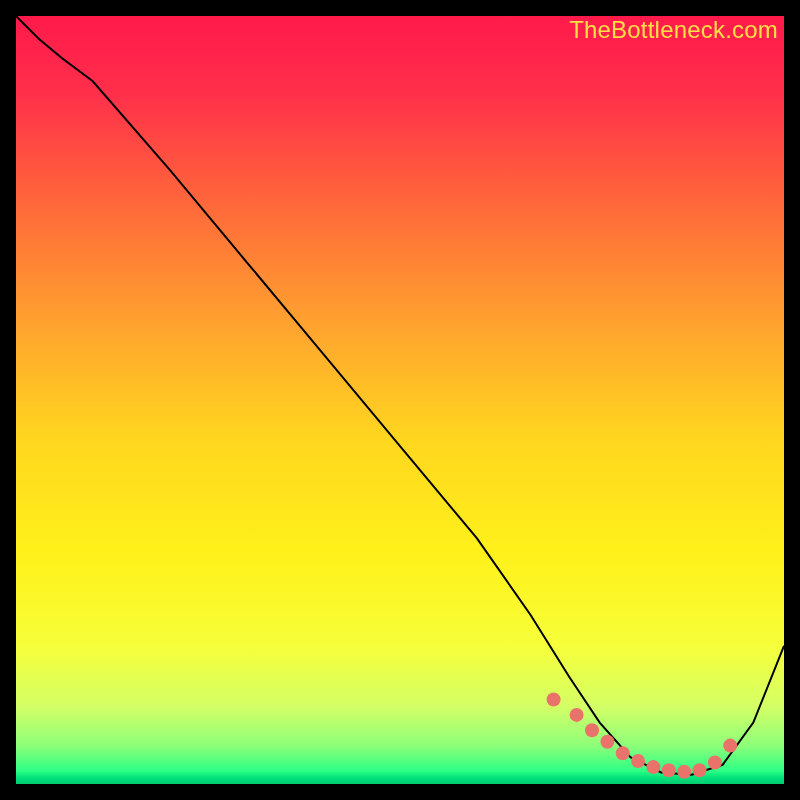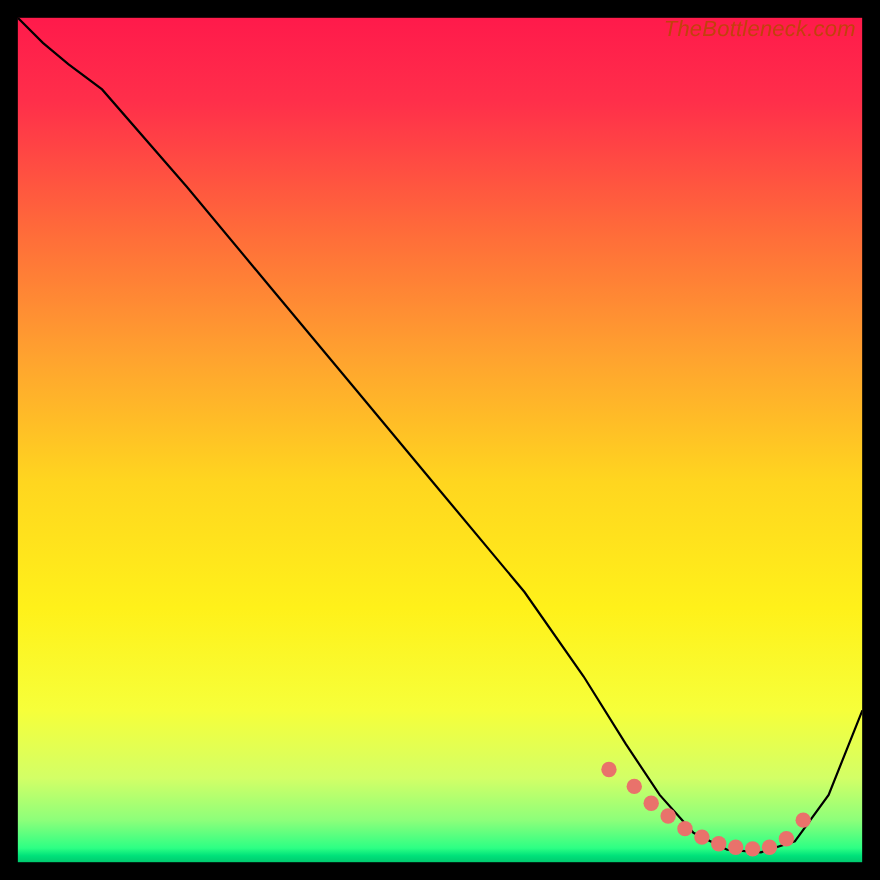--- a/index.html
+++ b/index.html
@@ -23,26 +23,25 @@
     position: absolute;
     left: 0;
     top: 0;
     width: 768px;
     height: 768px;
   }
   .watermark {
     position: absolute;
     top: 0;
     right: 6px;
-    color: #c2410c;
-    font-size: 20px;
+    color: #fde047;
+    font-size: 24px;
     font-weight: 500;
     letter-spacing: 0.2px;
     user-select: none;
-    font-style: italic;
   }
 </style>
 </head>
 <body>
 
 <div class="frame">
 
   <svg class="plot" viewBox="0 0 768 768">
     <defs>
       <linearGradient id="bg-grad" x1="0" y1="0" x2="0" y2="1">

